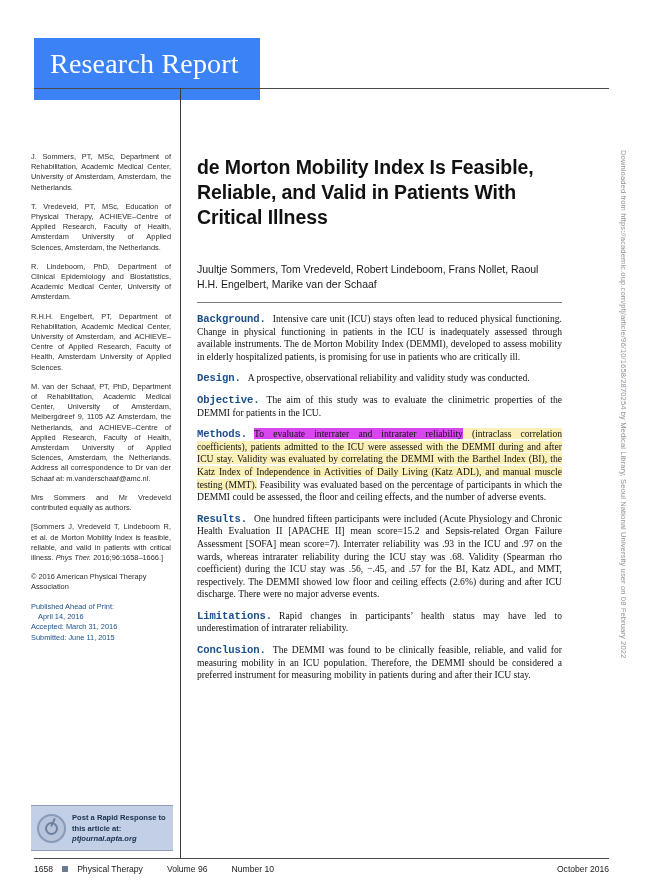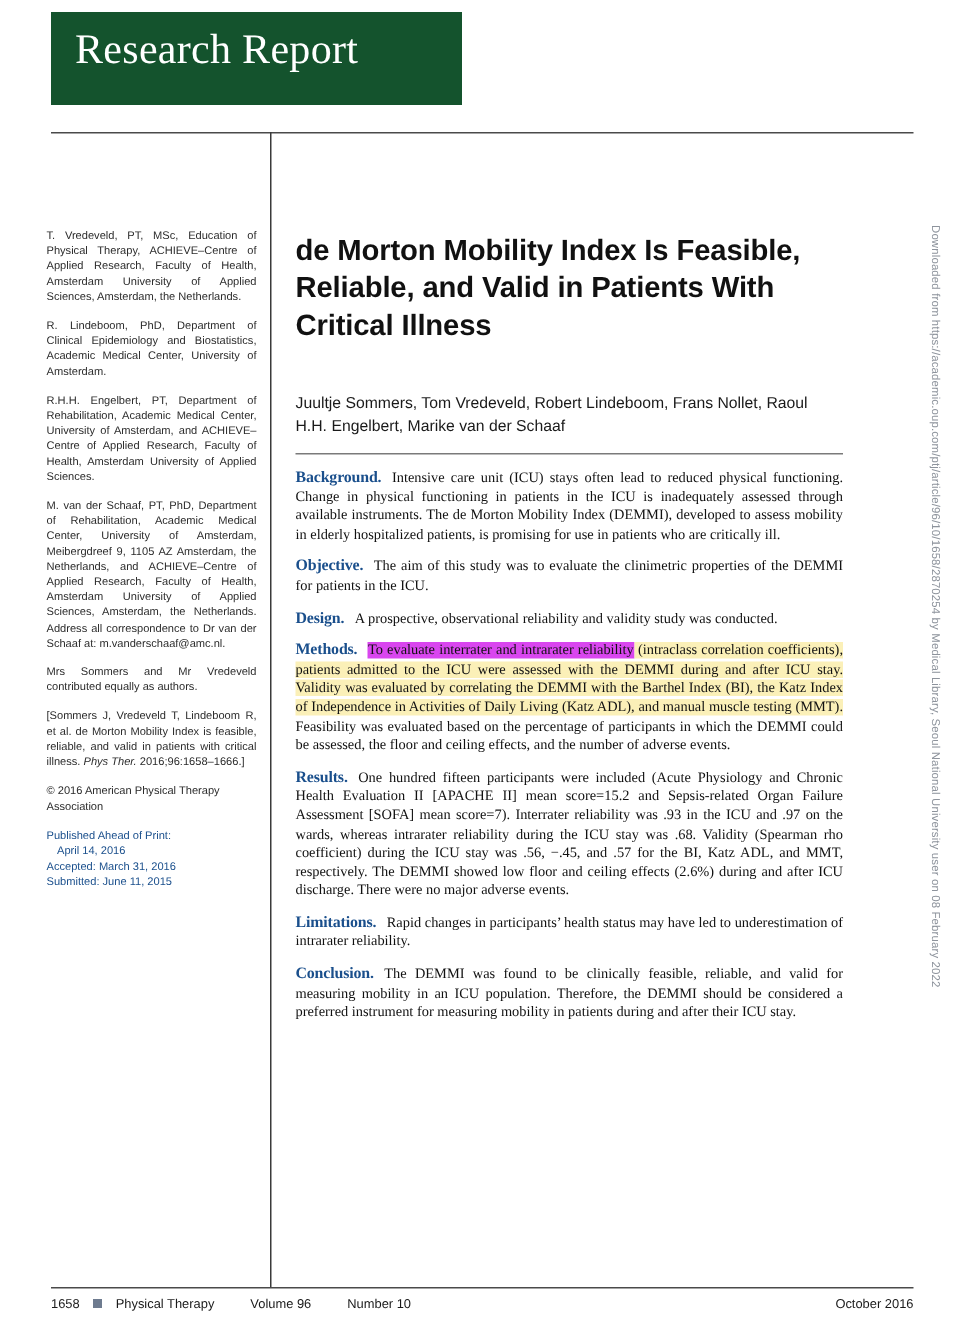--- a/index.html
+++ b/index.html
@@ -20,23 +20,23 @@
   #page {
     position: absolute;
     left: 0; top: 0;
     width: 647px; height: 882px;
     background: #ffffff;
   }
 
   
   #banner {
     position: absolute;
-    left: 34px; top: 8px;
-    width: 274px; height: 62px;
-    background: #14532d;
+    left: 34px; top: 38px;
+    width: 226px; height: 62px;
+    background: #3b82f6;
   }
   #banner-label {
     position: absolute;
     left: 16px; top: 10px;
     font-family: "Liberation Serif", serif;
     font-size: 28px;
     color: #ffffff;
     letter-spacing: 0.2px;
     white-space: nowrap;
   }
@@ -181,21 +181,21 @@
     font-family: "Liberation Serif", serif;
     font-size: 9.6px;
     line-height: 12.6px;
     text-align: justify;
     color: #111111;
     margin-bottom: 9px;
     -webkit-hyphens: auto;
     hyphens: auto;
   }
   .sect .hd {
-    font-family: Liberation Serif, serif;
+    font-family: Liberation Mono, monospace;
     font-weight: bold;
     font-size: 10.6px;
     color: #1a4f8c;
     letter-spacing: -0.1px;
   }
   .sect .gap { display: inline-block; width: 7px; }
 
   .hl-green { background: #d946ef; }
   .hl-yellow { background: #fbf0b8; }
 
@@ -246,54 +246,63 @@
 
   <div id="banner">
     <div id="banner-label">Research Report</div>
   </div>
 
   <div id="rule-top"></div>
   <div id="rule-vert"></div>
   <div id="rule-bottom"></div>
 
   <div id="left-col">
+    <div class="aff">J. Sommers, PT, MSc, Department of Rehabilitation, Academic Medical Center, University of Amsterdam, Amsterdam, the Netherlands.</div>
     <div class="aff">T. Vredeveld, PT, MSc, Education of Physical Therapy, ACHIEVE–Centre of Applied Research, Faculty of Health, Amsterdam University of Applied Sciences, Amsterdam, the Netherlands.</div>
     <div class="aff">R. Lindeboom, PhD, Department of Clinical Epidemiology and Biostatistics, Academic Medical Center, University of Amsterdam.</div>
     <div class="aff">R.H.H. Engelbert, PT, Department of Rehabilitation, Academic Medical Center, University of Amsterdam, and ACHIEVE–Centre of Applied Research, Faculty of Health, Amsterdam University of Applied Sciences.</div>
     <div class="aff">M. van der Schaaf, PT, PhD, Department of Rehabilitation, Academic Medical Center, University of Amsterdam, Meibergdreef 9, 1105 AZ Amsterdam, the Netherlands, and ACHIEVE–Centre of Applied Research, Faculty of Health, Amsterdam University of Applied Sciences, Amsterdam, the Netherlands. Address all correspondence to Dr van der Schaaf at: m.vanderschaaf@amc.nl.</div>
     <div class="aff">Mrs Sommers and Mr Vredeveld contributed equally as authors.</div>
 
     <div class="aff"><span>[Sommers J, Vredeveld T, Lindeboom R, et al. de Morton Mobility Index is feasible, reliable, and valid in patients with critical illness. </span><span class="em">Phys Ther.</span><span> 2016;96:1658–1666.]</span></div>
 
     <div class="copy">© 2016 American Physical Therapy Association</div>
 
     <div class="pub-dates">
       <span>Published Ahead of Print:</span>
       <span class="indent">April 14, 2016</span>
       <span>Accepted: March 31, 2016</span><br>
       <span>Submitted: June 11, 2015</span>
     </div>
   </div>
 
+  <div id="rapid-box">
+    <div id="rapid-icon"></div>
+    <div id="rapid-text">
+      <span>Post a Rapid Response to</span>
+      <span>this article at:</span>
+      <span id="rapid-url">ptjournal.apta.org</span>
+    </div>
+  </div>
 
   <div id="right-col">
     <h1 id="title">de Morton Mobility Index Is Feasible, Reliable, and Valid in Patients With Critical Illness</h1>
     <div id="authors">Juultje Sommers, Tom Vredeveld, Robert Lindeboom, Frans Nollet, Raoul H.H. Engelbert, Marike van der Schaaf</div>
     <div id="rule-abs"></div>
 
     <div class="sect">
       <span class="hd">Background.</span><span class="gap"></span><span>Intensive care unit (ICU) stays often lead to reduced physical functioning. Change in physical functioning in patients in the ICU is inadequately assessed through available instruments. The de Morton Mobility Index (DEMMI), developed to assess mobility in elderly hospitalized patients, is promising for use in patients who are critically ill.</span>
     </div>
 
     <div class="sect">
+      <span class="hd">Design.</span><span class="gap"></span><span>A prospective, observational reliability and validity study was conducted.</span>
+    </div>
+
+    <div class="sect">
       <span class="hd">Objective.</span><span class="gap"></span><span>The aim of this study was to evaluate the clinimetric properties of the DEMMI for patients in the ICU.</span>
-    </div>
-
-    <div class="sect">
-      <span class="hd">Design.</span><span class="gap"></span><span>A prospective, observational reliability and validity study was conducted.</span>
     </div>
 
     <div class="sect">
       <span class="hd">Methods.</span><span class="gap"></span><span class="hl-green">To evaluate interrater and intrarater reliability</span><span class="hl-yellow"> (intraclass correlation coefficients), </span><span class="hl-yellow">patients admitted to the ICU were assessed with the DEMMI during and after ICU stay. Validity was evaluated by correlating the DEMMI with the Barthel Index (BI), the Katz Index of Independence in Activities of Daily Living (Katz ADL), and manual muscle testing (MMT).</span><span> Feasibility was evaluated based on the percentage of participants in which the DEMMI could be assessed, the floor and ceiling effects, and the number of adverse events.</span>
     </div>
 
     <div class="sect">
       <span class="hd">Results.</span><span class="gap"></span><span>One hundred fifteen participants were included (Acute Physiology and Chronic Health Evaluation II [APACHE II] mean score=15.2 and Sepsis-related Organ Failure Assessment [SOFA] mean score=7). Interrater reliability was .93 in the ICU and .97 on the wards, whereas intrarater reliability during the ICU stay was .68. Validity (Spearman rho coefficient) during the ICU stay was .56, −.45, and .57 for the BI, Katz ADL, and MMT, respectively. The DEMMI showed low floor and ceiling effects (2.6%) during and after ICU discharge. There were no major adverse events.</span>
     </div>
 

